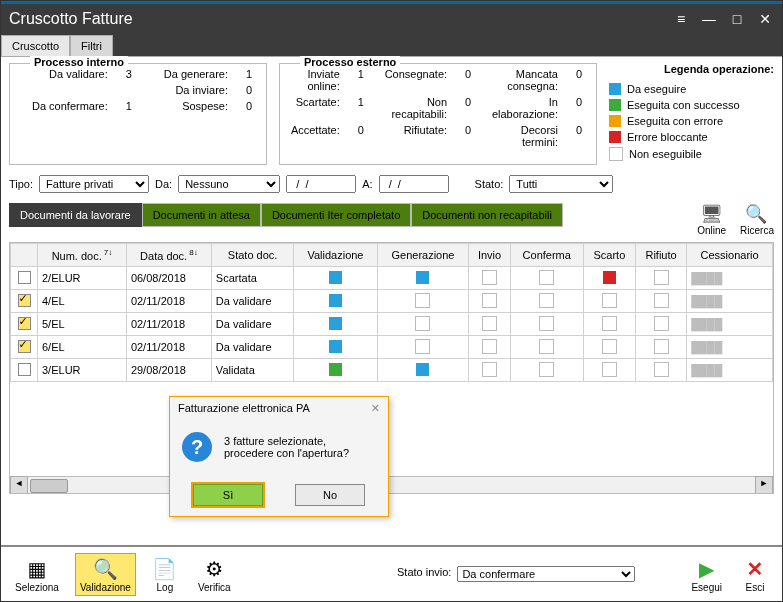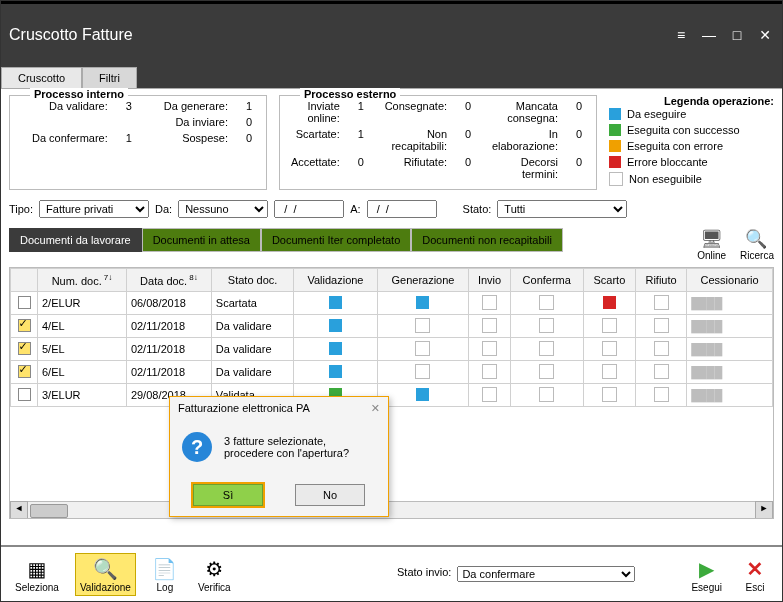--- a/index.html
+++ b/index.html
@@ -1,32 +1,32 @@
 <!DOCTYPE html>
 <html><head>
 <meta charset="utf-8">
 <style>
 html,body{margin:0;padding:0;font-family:"Segoe UI",Tahoma,Arial,sans-serif;font-size:11px;background:#fff;color:#000}
 .window{width:783px;height:602px;background:#fff;position:relative;overflow:hidden;border:1px solid #333;box-sizing:border-box}
-.titlebar{height:30px;background:#3b3b3b;color:#fff;display:flex;align-items:center;padding:16px 8px;border-top:3px solid #000000}
+.titlebar{height:30px;background:#3b3b3b;color:#fff;display:flex;align-items:center;padding:0 8px;border-top:3px solid #0369a1}
 .titlebar .title{font-size:16px;font-weight:400;flex:1}
 .titlebar .wbtn{width:18px;text-align:center;font-size:14px;margin-left:10px;cursor:pointer}
 .tabs{height:22px;background:#3b3b3b;display:flex;align-items:flex-end;border-bottom:1px solid #aaa}
-.tab{padding:4px 16px;font-size:11px;background:#e8e8e8;color:#000;border:1px solid #aaa;border-bottom:none;cursor:pointer;margin-right:0}
+.tab{padding:4px 10px;font-size:11px;background:#e8e8e8;color:#000;border:1px solid #aaa;border-bottom:none;cursor:pointer;margin-right:0}
 .tab.inactive{background:#d8d8d8}
 .content{padding:6px 8px}
 .stats{display:flex;gap:12px}
 .statsbox{border:1px solid #bbb;padding:4px 8px;position:relative}
 .statsbox .legend{position:absolute;top:-8px;left:20px;background:#fff;padding:0 4px;font-weight:700}
 .statsgrid{display:grid;grid-template-columns:auto 18px auto 18px;gap:4px 12px;font-size:11px}
 .statsgrid3{display:grid;grid-template-columns:auto 18px auto 18px auto 18px;gap:4px 12px;font-size:11px}
 .statsgrid .lbl,.statsgrid3 .lbl{text-align:right}
 .statsgrid .val,.statsgrid3 .val{text-align:center}
 .legendbox{margin-left:auto;width:165px}
-.legendbox .ttl{font-weight:700;text-align:right;margin-bottom:1px}
+.legendbox .ttl{font-weight:700;text-align:right;margin-bottom:8px}
 .legrow{display:flex;align-items:center;gap:6px;margin-bottom:4px;font-size:11px}
 .sq{width:12px;height:12px;display:inline-block}
 .graybox{background:#fff;border:1px solid #bbb}
 .filters{display:flex;align-items:center;gap:6px;margin-top:10px}
 .filters select,.filters input{font-size:11px;padding:1px 2px;height:18px;box-sizing:border-box}
 .filters .lbl{font-size:11px}
 .subtabs{display:flex;margin-top:10px;align-items:flex-start}
 .subtab{padding:5px 10px;background:#4d7c0f;color:#000;font-size:11px;border:1px solid #bbb;cursor:pointer}
 .subtab.active{background:#3b3b3b;color:#fff;border-color:#3b3b3b}
 .topicons{margin-left:auto;display:flex;gap:14px}
@@ -145,26 +145,26 @@
             <span class="sq graybox"></span>
             <span>Non eseguibile</span>
           </div>
       </div>
     </div>
 
     <div class="filters">
       <span class="lbl">Tipo:</span>
       <select style="width:110px"><option>Fatture privati</option></select>
       <span class="lbl">Da:</span>
-      <select style="width:90px"><option>Nessuno</option></select>
+      <select style="width:102px"><option>Nessuno</option></select>
       <input type="text" style="width: 70px;" value="  /  /">
       <span class="lbl">A:</span>
       <input type="text" style="width: 70px;" value="  /  /">
       <span class="lbl" style="margin-left:20px">Stato:</span>
-      <select style="width:130px"><option>Tutti</option></select>
+      <select style="width:104px"><option>Tutti</option></select>
     </div>
 
     <div class="subtabs">
       <div class="subtab active">Documenti da lavorare</div>
       <div class="subtab">Documenti in attesa</div>
       <div class="subtab">Documenti Iter completato</div>
       <div class="subtab">Documenti non recapitabili</div>
       <div class="topicons">
         <div class="ticon">
             <div class="ic">🖥</div>

